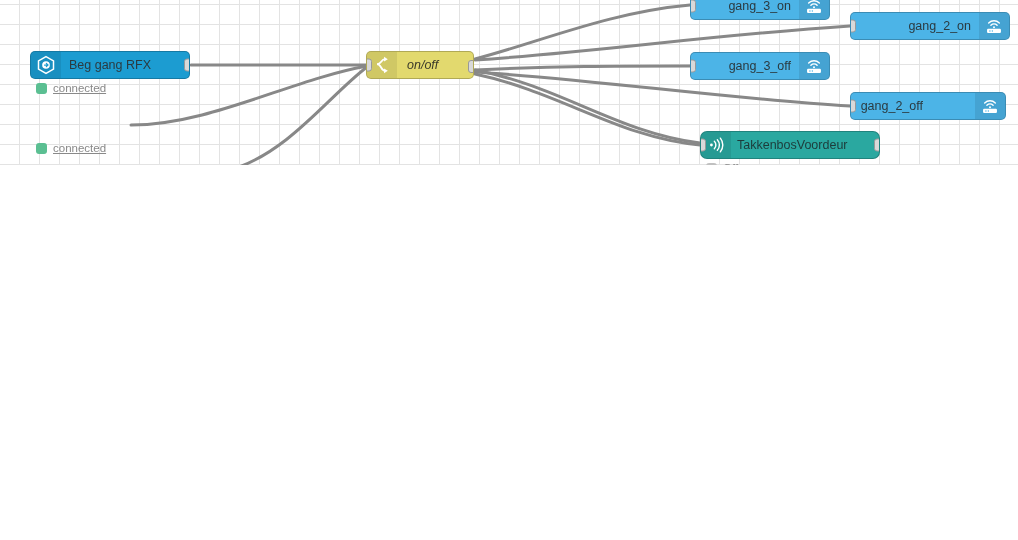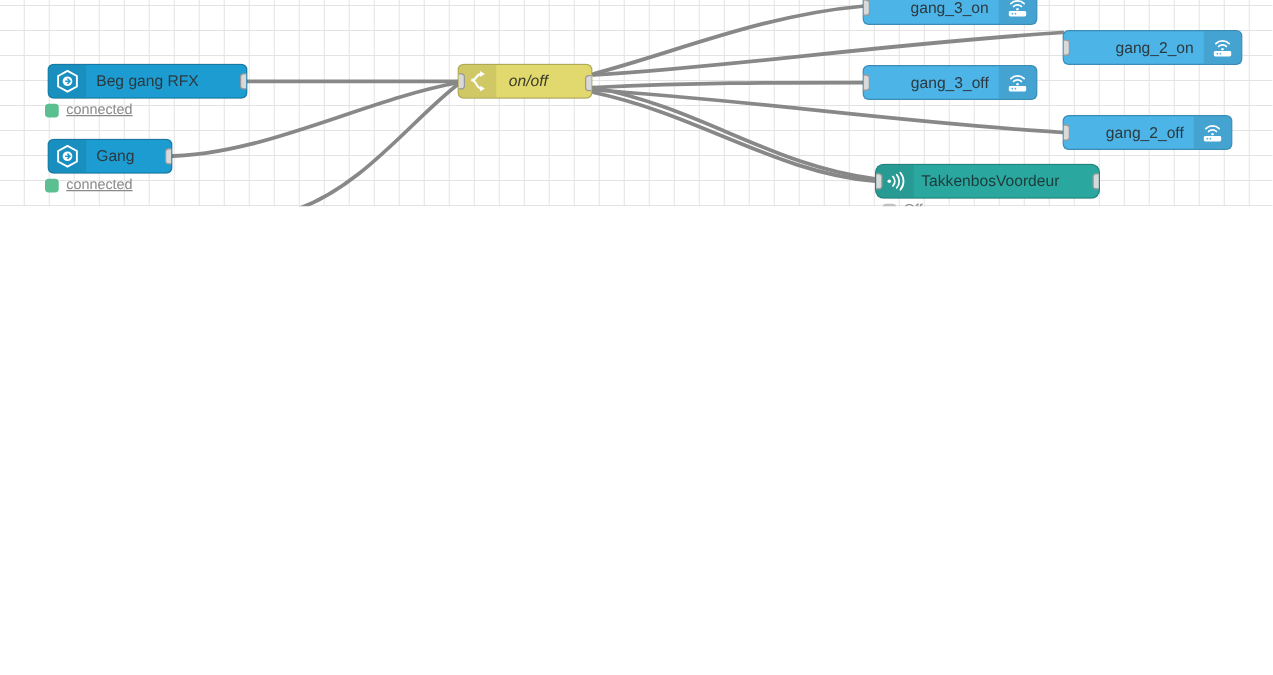--- a/index.html
+++ b/index.html
@@ -94,21 +94,21 @@
     top: 50%;
     transform: translateY(-50%);
     z-index: 6;
   }
   .port.in  { left: -6px; }
   .port.out { right: -6px; }
   .port.out.p0 { top: 8px;  transform: none; }
   .port.out.p1 { top: 26px; transform: none; }
 
   
-  .n-ha   { background: #1c9cd1; margin-left: 8px; }
+  .n-ha   { background: #1c9cd1; }
   .n-ha .node-label { color: #2b3a40; padding-left: 8px; }
   .n-switch { background: #e2d96e; }
   .n-switch .node-label { font-style: italic; color: #3a3a2a; padding-left: 10px; text-align: left; }
   .n-mqtt { background: #4cb4e7; }
   .n-mqtt .node-label { color: #2b3a40; text-align: right; padding-right: 8px; }
   .n-alert { background: #2aa8a0; }
   .n-alert .node-label { color: #1d3b3a; padding-left: 6px; }
 
   
   .status {
@@ -172,31 +172,20 @@
         </svg>
       </div>
       <div class="node-label">Beg gang RFX</div>
       <div class="port out"></div>
     </div>
     <div class="status" style="left:36px; top:82px;">
       <span class="dot"></span>
       <span>connected</span>
     </div>
 
-    <div class="node n-ha" style="left:30px; top:111px; width:100px;">
-      <div class="icon-tray">
-        <svg width="20" height="20" viewBox="0 0 24 24">
-          <polygon points="12,2 21,7 21,17 12,22 3,17 3,7" fill="none" stroke="#ffffff" stroke-width="1.8"></polygon>
-          <circle cx="12" cy="12" r="4.6" fill="#ffffff"></circle>
-          <path d="M10.2,12 L14,12 M12.4,10 L14.4,12 L12.4,14" stroke="#1c9cd1" stroke-width="1.5" fill="none" stroke-linecap="round"></path>
-        </svg>
-      </div>
-      <div class="node-label">Gang</div>
-      <div class="port out"></div>
-    </div>
     <div class="status" style="left:36px; top:142px;">
       <span class="dot"></span>
       <span>connected</span>
     </div>
 
     <div class="node n-switch" style="left:366px; top:51px; width:108px;">
       <div class="icon-tray">
         <svg width="20" height="20" viewBox="0 0 24 24">
           <path d="M16,5 C10,5 12,11 6,11 C12,11 10,19 16,19" fill="none" stroke="#ffffff" stroke-width="2.1" stroke-linecap="round"></path>
           <polygon points="14.5,2.2 19,5 14.5,7.8" fill="#ffffff"></polygon>
@@ -217,21 +206,21 @@
           <path d="M8.2,10 A5.4,5.4 0 0 1 15.8,10" fill="none" stroke="#ffffff" stroke-width="1.7" stroke-linecap="round"></path>
           <circle cx="12" cy="12.6" r="1.2" fill="#ffffff"></circle>
           <rect x="3.5" y="14.5" width="17" height="5.2" rx="1.4" fill="#ffffff"></rect>
           <circle cx="7" cy="17.1" r="0.85" fill="#4cb4e7"></circle>
           <circle cx="10" cy="17.1" r="0.85" fill="#4cb4e7"></circle>
         </svg>
       </div>
       <div class="port in"></div>
     </div>
 
-    <div class="node n-mqtt" style="left:850px; top:24px; width:144px;">
+    <div class="node n-mqtt" style="left:850px; top:12px; width:160px;">
       <div class="node-label">gang_2_on</div>
       <div class="icon-tray right">
         <svg width="20" height="18" viewBox="0 0 24 22">
           <path d="M5.5,7.2 A9.2,9.2 0 0 1 18.5,7.2" fill="none" stroke="#ffffff" stroke-width="1.7" stroke-linecap="round"></path>
           <path d="M8.2,10 A5.4,5.4 0 0 1 15.8,10" fill="none" stroke="#ffffff" stroke-width="1.7" stroke-linecap="round"></path>
           <circle cx="12" cy="12.6" r="1.2" fill="#ffffff"></circle>
           <rect x="3.5" y="14.5" width="17" height="5.2" rx="1.4" fill="#ffffff"></rect>
           <circle cx="7" cy="17.1" r="0.85" fill="#4cb4e7"></circle>
           <circle cx="10" cy="17.1" r="0.85" fill="#4cb4e7"></circle>
         </svg>
@@ -247,21 +236,21 @@
           <path d="M8.2,10 A5.4,5.4 0 0 1 15.8,10" fill="none" stroke="#ffffff" stroke-width="1.7" stroke-linecap="round"></path>
           <circle cx="12" cy="12.6" r="1.2" fill="#ffffff"></circle>
           <rect x="3.5" y="14.5" width="17" height="5.2" rx="1.4" fill="#ffffff"></rect>
           <circle cx="7" cy="17.1" r="0.85" fill="#4cb4e7"></circle>
           <circle cx="10" cy="17.1" r="0.85" fill="#4cb4e7"></circle>
         </svg>
       </div>
       <div class="port in"></div>
     </div>
 
-    <div class="node n-mqtt" style="left:850px; top:92px; width:136px;">
+    <div class="node n-mqtt" style="left:850px; top:92px; width:156px;gap:44px;">
       <div class="node-label">gang_2_off</div>
       <div class="icon-tray right">
         <svg width="20" height="18" viewBox="0 0 24 22">
           <path d="M5.5,7.2 A9.2,9.2 0 0 1 18.5,7.2" fill="none" stroke="#ffffff" stroke-width="1.7" stroke-linecap="round"></path>
           <path d="M8.2,10 A5.4,5.4 0 0 1 15.8,10" fill="none" stroke="#ffffff" stroke-width="1.7" stroke-linecap="round"></path>
           <circle cx="12" cy="12.6" r="1.2" fill="#ffffff"></circle>
           <rect x="3.5" y="14.5" width="17" height="5.2" rx="1.4" fill="#ffffff"></rect>
           <circle cx="7" cy="17.1" r="0.85" fill="#4cb4e7"></circle>
           <circle cx="10" cy="17.1" r="0.85" fill="#4cb4e7"></circle>
         </svg>

